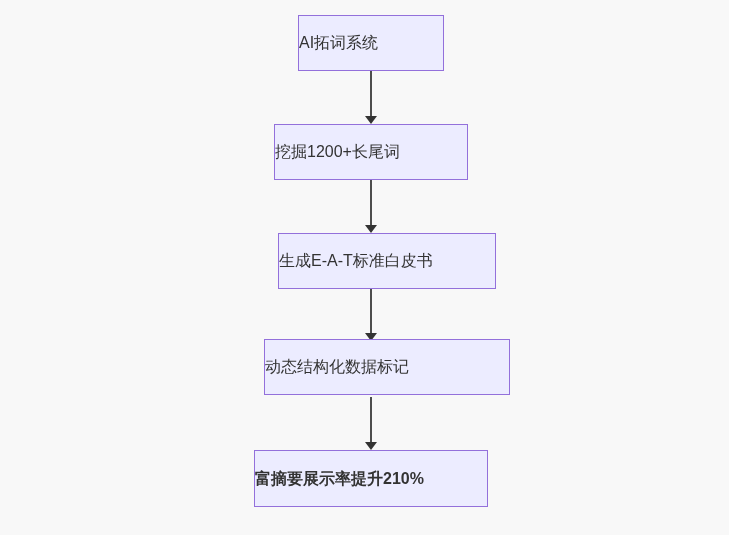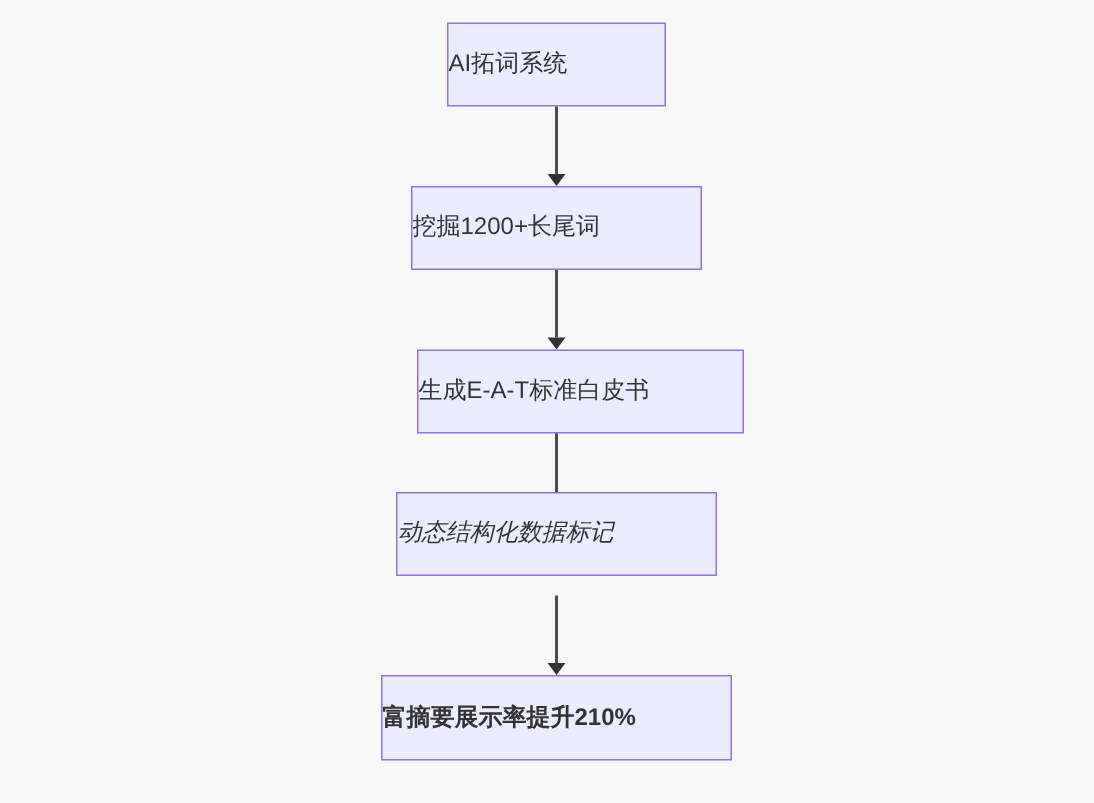--- a/index.html
+++ b/index.html
@@ -23,21 +23,21 @@
     border: 1.5px solid var(--node-border, #9370db);
     color: var(--text, #333333);
     font-size: 16px;
     line-height: 1;
     white-space: nowrap;
     text-align: center;
   }
   .node-1 { left: 298px; top: 15px;  width: 146px; height: 56px; }
   .node-2 { left: 274px; top: 124px; width: 194px; height: 56px; }
   .node-3 { left: 262px; top: 233px; width: 218px; height: 56px; margin-left: 16px; }
-  .node-4 { left: 264px; top: 328px; width: 214px; height: 56px; font-style: italic; }
+  .node-4 { left: 264px; top: 339px; width: 246px; height: 56px; }
   .node-5 { left: 254px; top: 450px; width: 234px; height: 57px; font-weight: bold; }
 
   .arrow {
     position: absolute;
     left: 365px;
     width: 12px;
     display: flex;
     flex-direction: column;
     align-items: center;
   }

